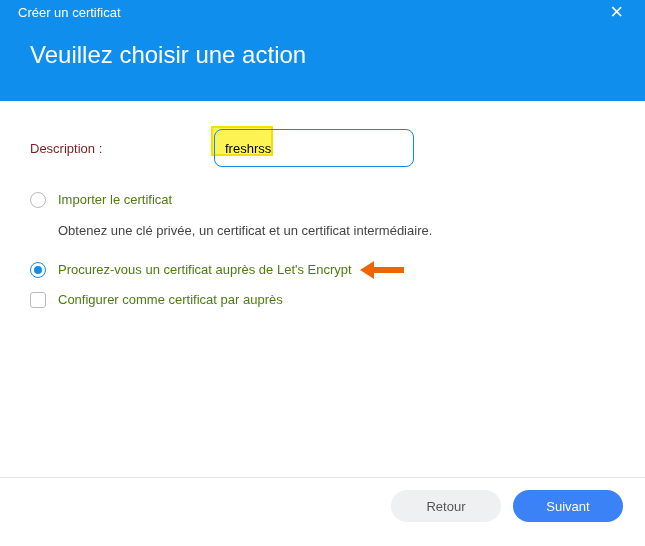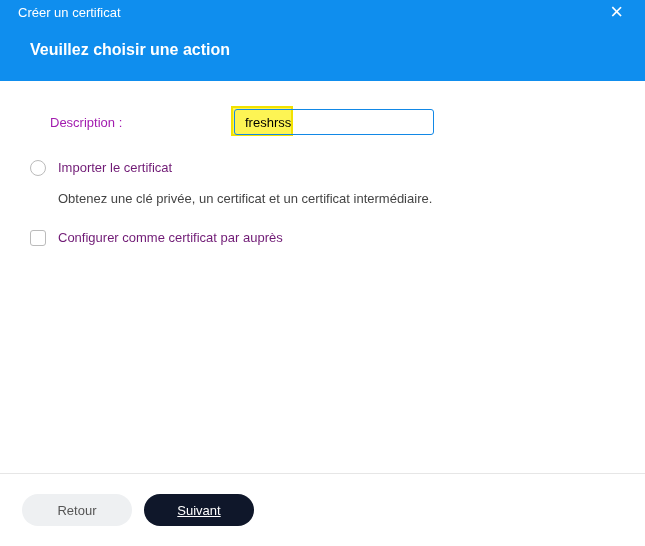--- a/index.html
+++ b/index.html
@@ -23,59 +23,58 @@
   }
   .title-bar-text { flex: 1; }
   .close-btn {
     font-size: 22px;
     font-weight: 300;
     cursor: pointer;
     line-height: 1;
     padding: 0 4px;
   }
   .subtitle {
-    padding: 14px 30px 22px 30px;
-    font-size: 16px;
-    font-weight: 700;
+    padding: 14px 30px 32px 30px;
+    font-size: 24px;
+    font-weight: 400;
   }
   .content {
     padding: 28px 30px 0 30px;
     font-size: 13px;
     color: #444;
   }
   .form-row {
     display: flex;
     align-items: center;
     margin-bottom: 24px;
   }
   .form-label {
     width: 184px;
-    color: #a21caf;
-    margin-left: 20px;
+    color: #7f1d1d;
   }
   .input-wrap {
     position: relative;
     width: 200px;
   }
   .input-highlight {
     position: absolute;
     top: -3px;
     left: -3px;
     width: 62px;
     height: 30px;
     background: #fdf454;
     border: 2px solid #f2e200;
     z-index: 0;
   }
   .text-input {
     position: relative;
     width: 200px;
-    height: 26px;
+    height: 38px;
     border: 1px solid #1288e6;
-    border-radius: 3px;
+    border-radius: 8px;
     padding: 0 10px;
     font-size: 13px;
     background: transparent;
     z-index: 1;
     outline: none;
   }
   .option {
     display: flex;
     align-items: flex-start;
     margin-bottom: 12px;
@@ -97,64 +96,63 @@
   .radio.checked::after {
     content: "";
     position: absolute;
     top: 3px; left: 3px;
     width: 8px; height: 8px;
     background: #0f8eee;
     border-radius: 50%;
   }
   .checkbox { border-radius: 3px; }
   .opt-label {
-    color: #701a75;
+    color: #4d7c0f;
     line-height: 18px;
     display: flex;
     align-items: center;
     flex-wrap: wrap;
   }
   .opt-desc {
     margin-left: 28px;
     margin-bottom: 20px;
     color: #444;
     line-height: 20px;
   }
   .arrow {
     margin-left: 8px;
     display: inline-flex;
     align-items: center;
   }
   .footer {
     position: absolute;
-    bottom: 0;
+    bottom: 12px;
     left: 0;
     right: 0;
     border-top: 1px solid #e6e6e6;
-    padding: 20px 22px;
-    display: flex;
-    justify-content: flex-start;
+    padding: 12px 22px;
+    display: flex;
+    justify-content: flex-end;
     gap: 12px;
   }
   .btn {
     min-width: 110px;
     height: 32px;
     border-radius: 16px;
     border: none;
     font-size: 13px;
     cursor: pointer;
   }
   .btn-secondary {
     background: #eef0f2;
     color: #555;
   }
   .btn-primary {
-    background: #0f172a;
+    background: #3b82f6;
     color: #fff;
-    text-decoration: underline;
   }
 </style>
 </head>
 <body>
 
 <div class="header">
   <div class="title-bar">
     <span class="title-bar-text">Créer un certificat</span>
     <span class="close-btn">×</span>
   </div>
@@ -170,20 +168,31 @@
       <input class="text-input" type="text" value="freshrss" style="">
     </div>
   </div>
 
   <div class="option">
     <div class="radio"></div>
     <div class="opt-label">Importer le certificat</div>
   </div>
   <div class="opt-desc">Obtenez une clé privée, un certificat et un certificat intermédiaire.</div>
 
+  <div class="option">
+    <div class="radio checked"></div>
+    <div class="opt-label">
+      <span>Procurez-vous un certificat auprès de Let's Encrypt</span>
+      <span class="arrow">
+        <svg width="44" height="18" viewBox="0 0 44 18">
+          <path d="M44 6 L14 6 L14 0 L0 9 L14 18 L14 12 L44 12 Z" fill="#ec6608"></path>
+        </svg>
+      </span>
+    </div>
+  </div>
 
   <div class="option">
     <div class="checkbox"></div>
     <div class="opt-label">Configurer comme certificat par auprès</div>
   </div>
 
 </div>
 
 <div class="footer">
   <button class="btn btn-secondary">Retour</button>

